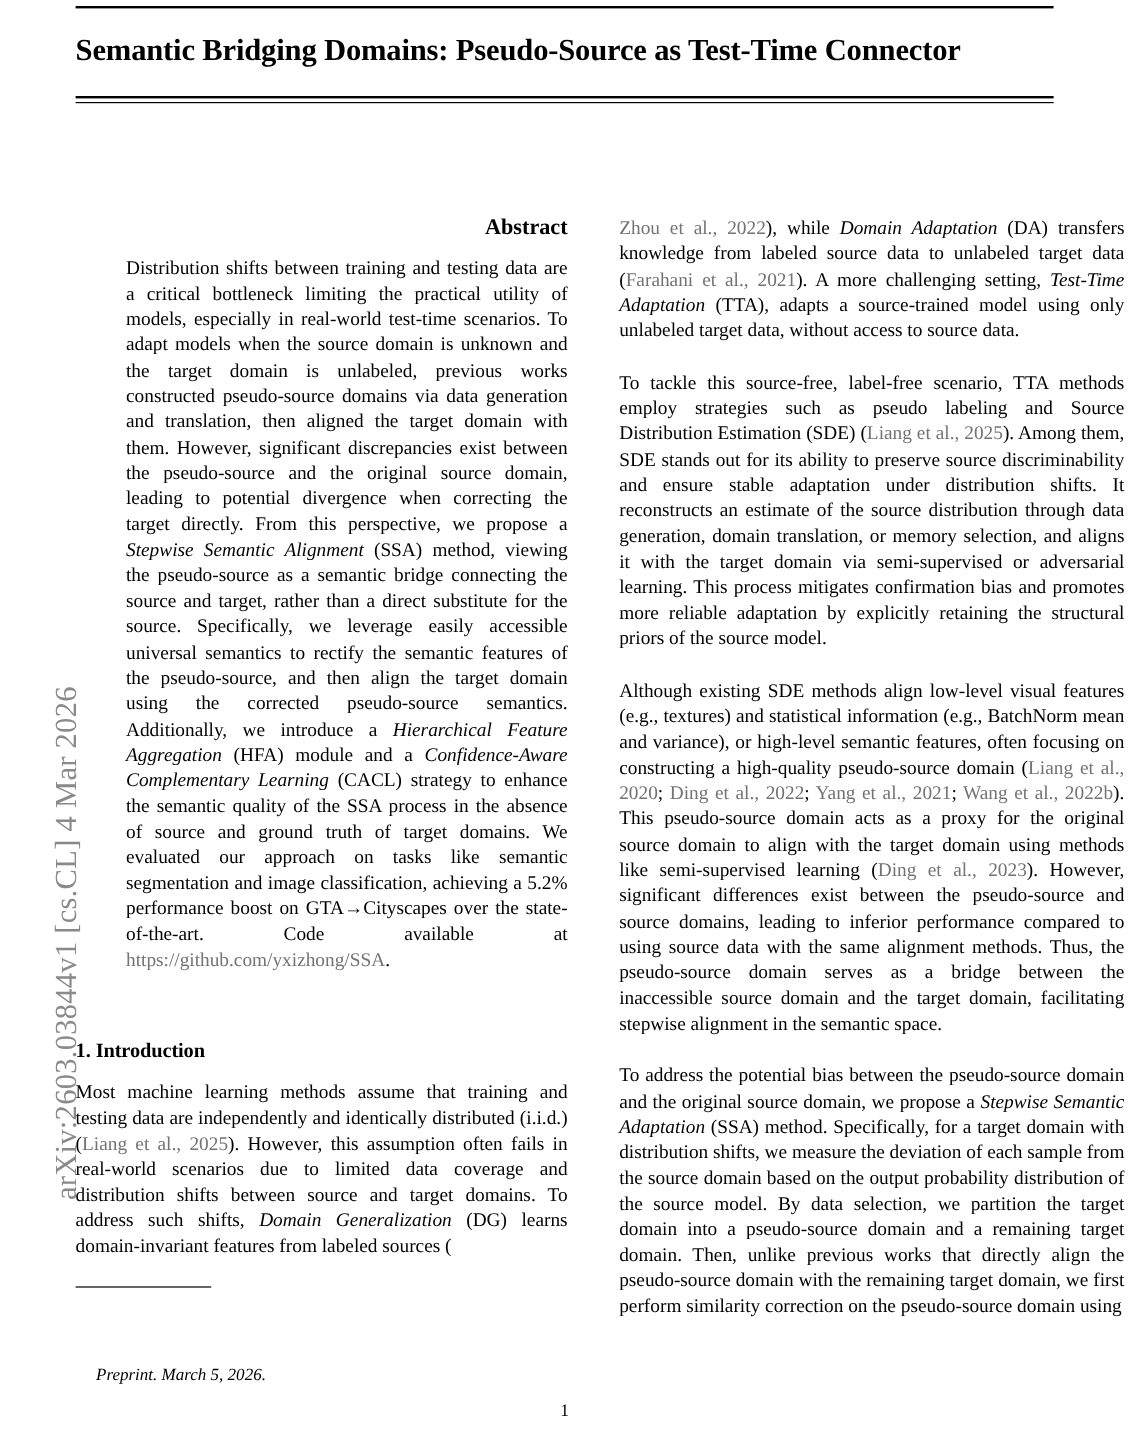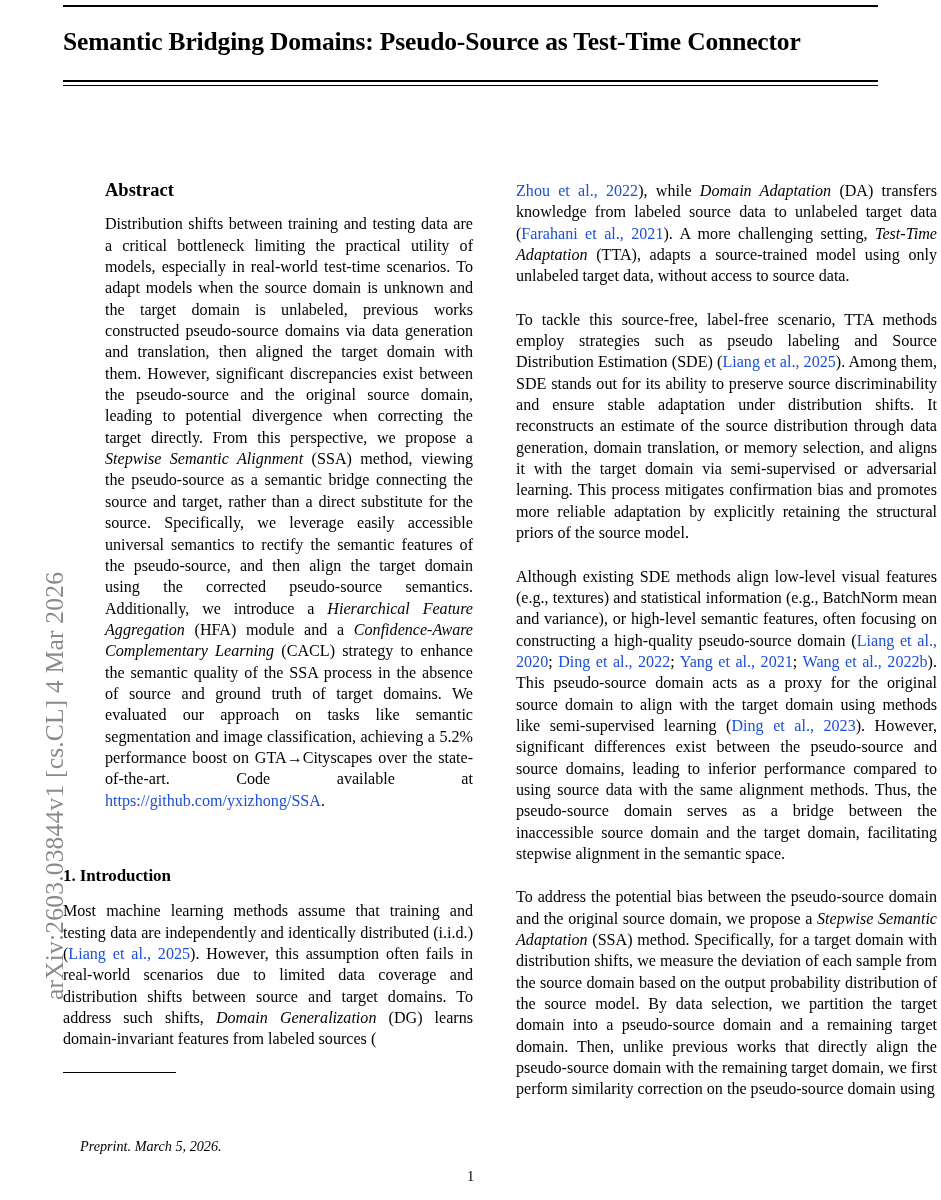--- a/index.html
+++ b/index.html
@@ -106,21 +106,21 @@
   .col-left {
     left: 63px;
     width: 410px;
   }
   .col-right {
     left: 516px;
     width: 421px;
   }
 
   .abstract-head {
-    text-align: left;
+    text-align: right;
     font-size: 18.5px;
     font-weight: bold;
     margin: 0 0 12px 0;
     padding-left: 42px;
     padding-right: 0px;
   }
   .abstract-body {
     margin: 0;
     padding-left: 42px;
     text-align: justify;
@@ -140,21 +140,21 @@
     margin: 0;
     text-align: justify;
   }
   p.body + p.body { margin-top: 22px; }
 
   .gap-before-intro { height: 54px; }
   .gap-after-intro { height: 14px; }
 
   i, .it { font-style: italic; }
   a.lnk, .lnk {
-    color: #1d4ed8;
+    color: #737373;
     text-decoration: none;
   }
 
   
   .footnote-wrap {
     position: absolute;
     left: 63px;
     top: 1072px;
     width: 410px;
   }

